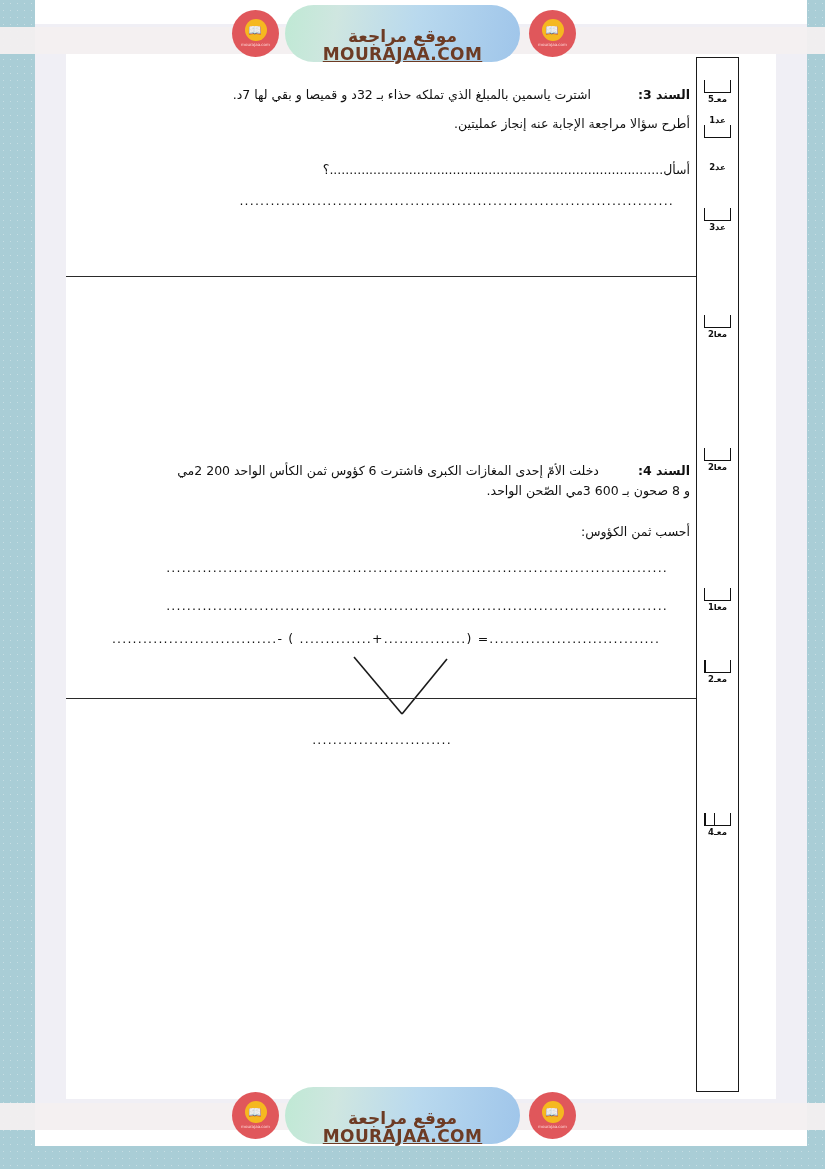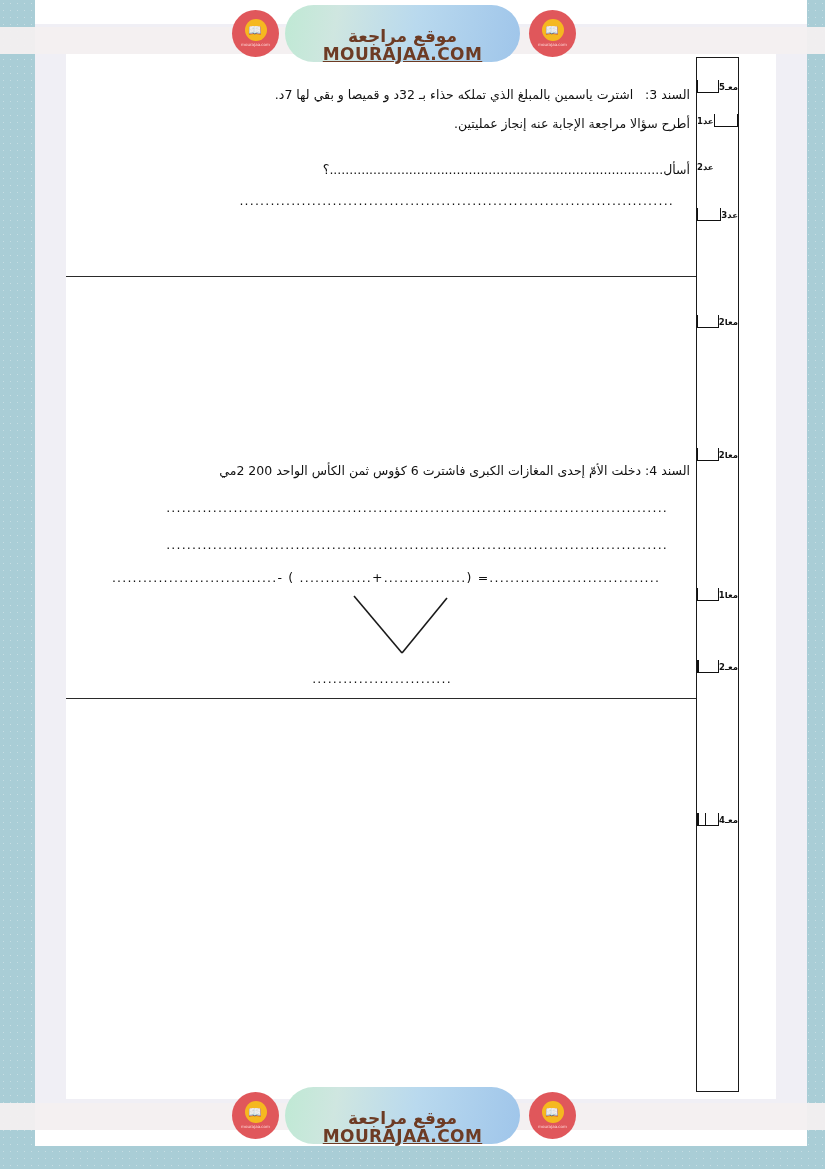--- a/index.html
+++ b/index.html
@@ -110,21 +110,21 @@
     position: absolute; left: 0;
   }
 
   .q-line {
     font-size: 12.5px;
     line-height: 1.55;
     text-align: right;
     direction: rtl;
     margin: 0;
   }
-  .q-tag { font-weight: normal; }
+  .q-tag { font-weight: bold; margin-left: 35px; }
   .q-center { text-align: center; }
   .q-right-pad { padding-left: 120px; }
 
   .dots-line {
     font-size: 12.5px;
     line-height: 1.7;
     color: #111;
     letter-spacing: 0px;
     white-space: nowrap;
     overflow: hidden;
@@ -137,21 +137,21 @@
   .score-col {
     position: absolute;
     left: 696px; top: 57px;
     width: 43px; height: 1035px;
     border: 1px solid #1a1a1a;
     background: #fff;
   }
   .score-cell {
     position: absolute;
     left: 0; width: 41px;
-    display: flex; flex-direction: row;
+    display: flex; flex-direction: column;
     align-items: center;
   }
   .score-box {
     width: 27px; height: 13px;
     border: 1.3px solid #111;
     border-top: none;
   }
   .score-box.split {
     display: flex;
   }
@@ -212,21 +212,23 @@
       </div>
     </div>
 
     <hr class="hr-sep" style="top:219px;">
 
     <div class="ws-block" style="padding-top:250px;">
       <p class="q-line">
         <span class="q-tag">السند 4:</span>
         <span>دخلت الأمّ إحدى المغازات الكبرى فاشترت 6 كؤوس ثمن الكأس الواحد 200 2مي</span>
       </p>
-
+      <p class="q-line" style="padding-left:158px;">و 8 صحون بـ 600 3مي الصّحن الواحد.</p>
+
+      <p class="q-line" style="margin-top:22px; padding-left:128px;">أحسب ثمن الكؤوس:</p>
 
       <div class="dots-line" style="margin-top:16px; padding-left:38px; padding-right:22px;">
         <span class="dots">.................................................................................................</span>
       </div>
 
 
       <div class="dots-line" style="margin-top:16px; padding-left:38px; padding-right:22px;">
         <span class="dots">.................................................................................................</span>
       </div>
 

